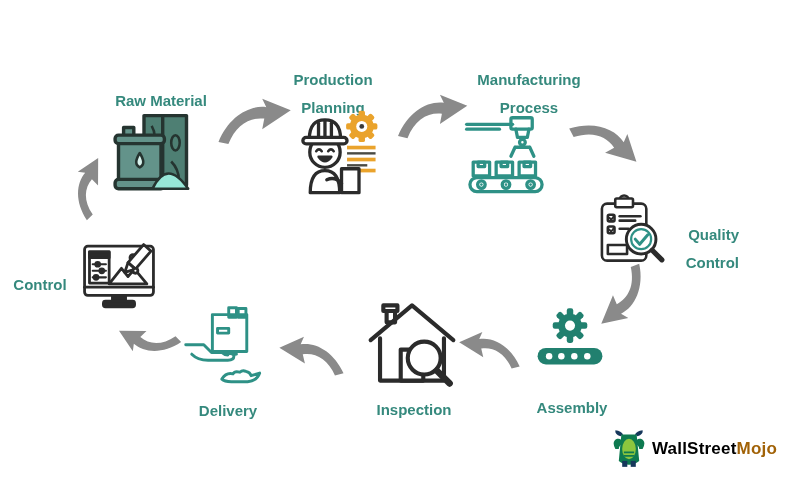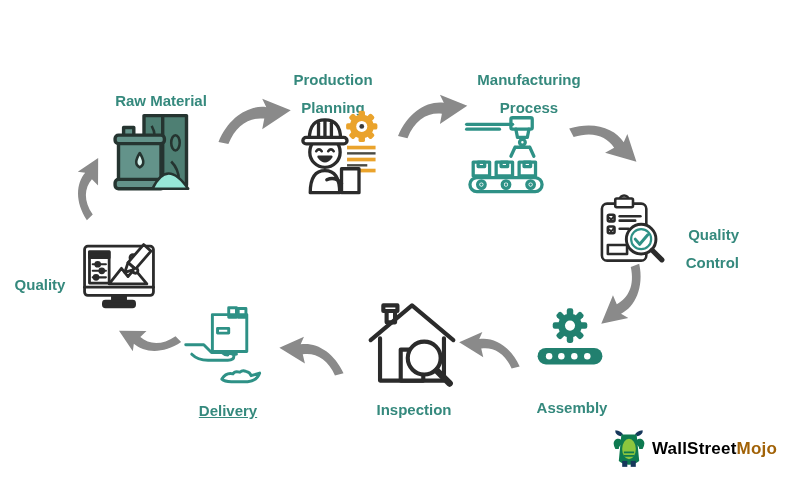--- a/index.html
+++ b/index.html
@@ -236,38 +236,38 @@
           <path d="M16,45 V90 H84 V45" fill="none"></path>
           <rect x="38" y="57" width="24" height="33"></rect>
           <circle cx="63" cy="66" r="17.5"></circle>
           <line x1="76.5" y1="79.5" x2="90" y2="93" stroke-width="7"></line>
         </g>
       </svg>
     </div>
   </div>
 
   <div class="node">
-    <div class="label" style="left:182px;top:397px;width:92px;text-decoration:underline;">Delivery</div>
+    <div class="label" style="left:182px;top:397px;width:92px;">Delivery</div>
     <div class="icon" style="left:184px;top:306px;width:86px;height:86px;">
       <svg viewBox="0 0 100 100" width="100%" height="100%">
         <g fill="none" stroke="#2E9186" stroke-width="3.4" stroke-linejoin="round" stroke-linecap="round">
           <rect x="33" y="10" width="40" height="43"></rect>
           <rect x="52" y="2" width="9" height="11"></rect>
           <rect x="63" y="3" width="9" height="10"></rect>
           <rect x="39" y="26" width="13" height="5.5"></rect>
           <path d="M2,45 h21 l9,9 h20 q6,0 6,4.5 q0,4.5 -7,4.5 h-23 q-12,0 -19,-7" fill="#fff"></path>
           <path d="M52,54 q4,3 9,2 M44,54 q3,3 7,3"></path>
           <path d="M44,85 q5,-8 13,-6 q2,-4 8,-2 q3,-3 7,-1 q5,1 6,5 l10,-3 q-3,9 -14,10 h-19 q-8,0 -11,-3 z" fill="#fff"></path>
         </g>
       </svg>
     </div>
   </div>
 
   <div class="node">
-    <div class="label" style="left:8px;top:271px;width:64px;">Quality</div>
+    <div class="label" style="left:8px;top:271px;width:64px;">Control</div>
     <div class="icon" style="left:76px;top:238px;width:86px;height:82px;">
       <svg viewBox="0 0 100 100" width="100%" height="100%">
         <g fill="none" stroke="#2B2B2B" stroke-width="3.4" stroke-linejoin="round" stroke-linecap="round">
           <rect x="8" y="10" width="84" height="60" rx="4" fill="#fff"></rect>
           <line x1="8" y1="60" x2="92" y2="60"></line>
           <rect x="42" y="70" width="16" height="7" fill="#2B2B2B"></rect>
           <rect x="31" y="77" width="38" height="7" rx="2.5" fill="#2B2B2B"></rect>
           <path d="M38,56 L53,37 L61,47 L69,38 L84,56 Z"></path>
           <circle cx="67" cy="24" r="3.6"></circle>
           <rect x="14" y="17" width="24" height="38" fill="#fff"></rect>

